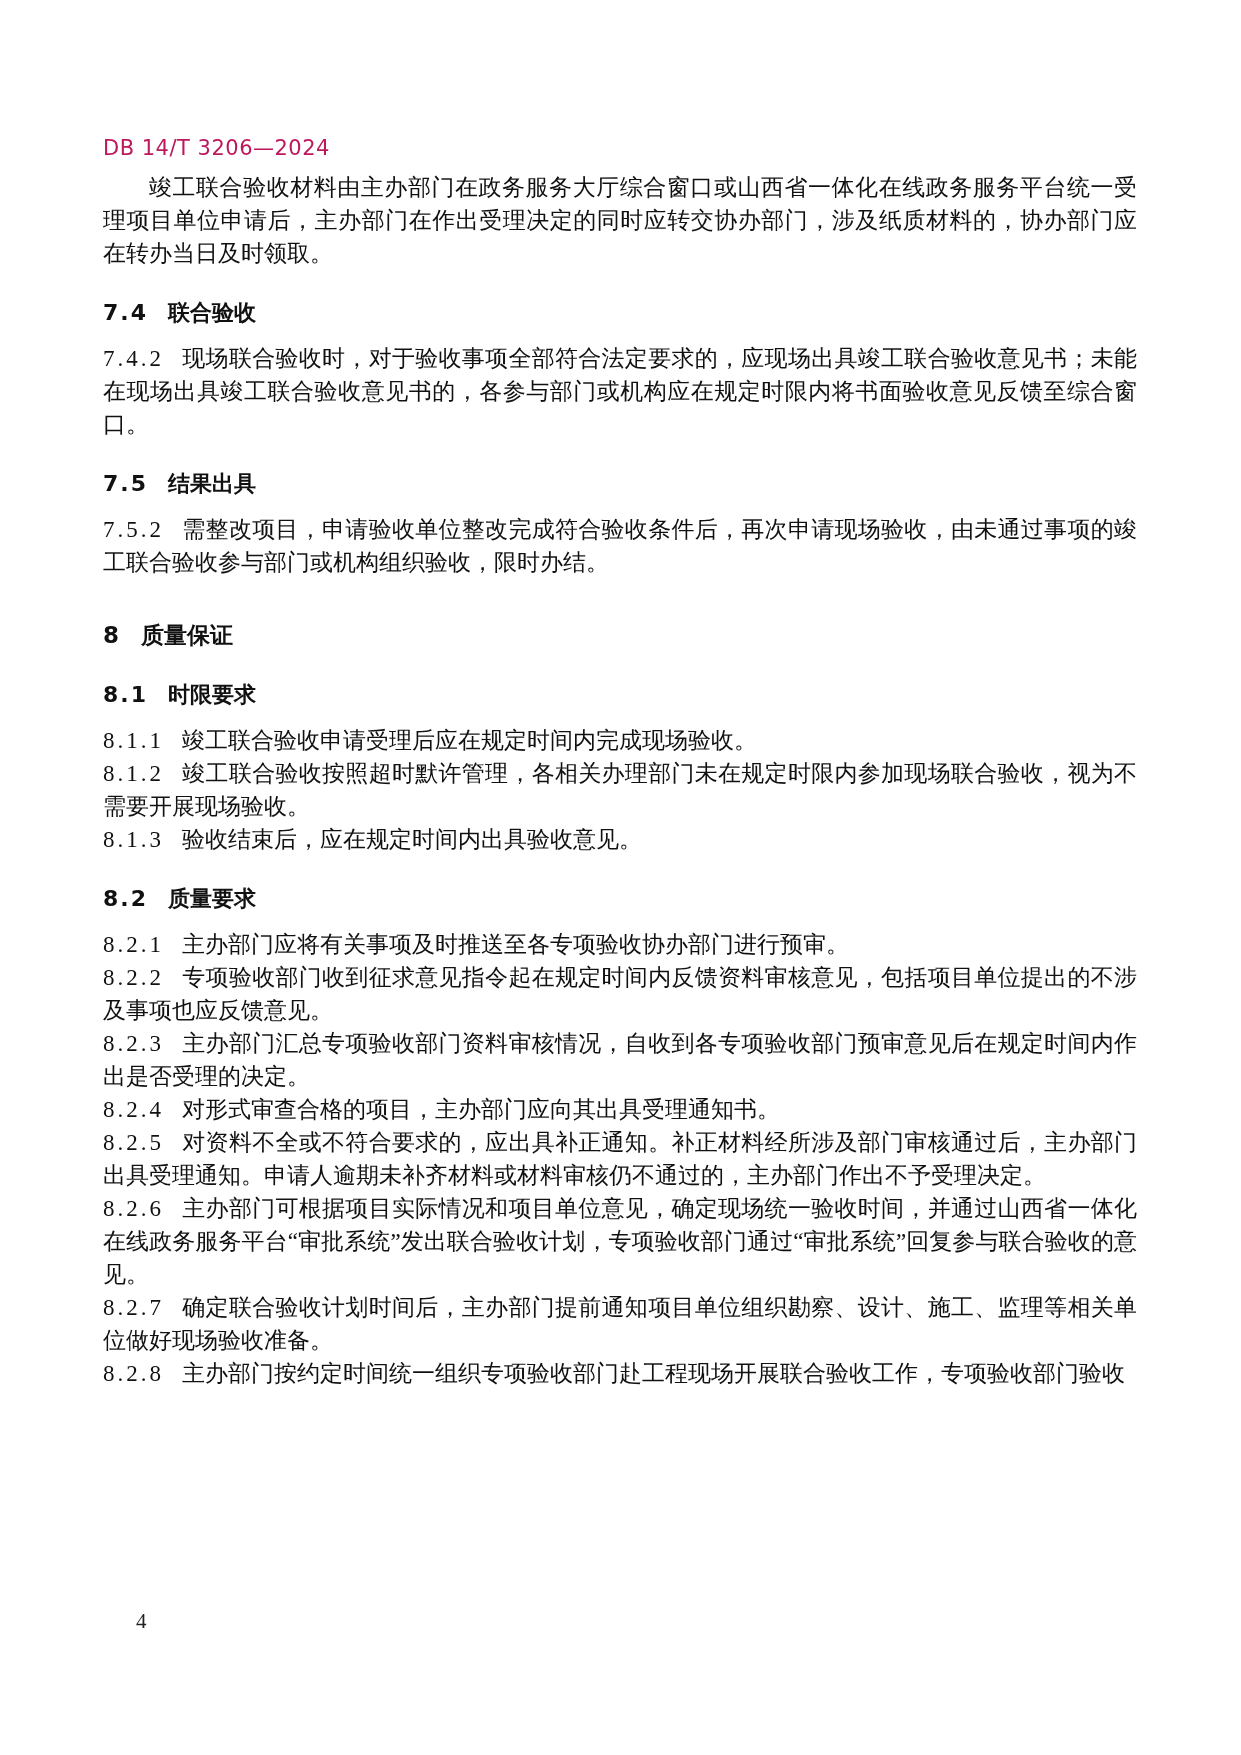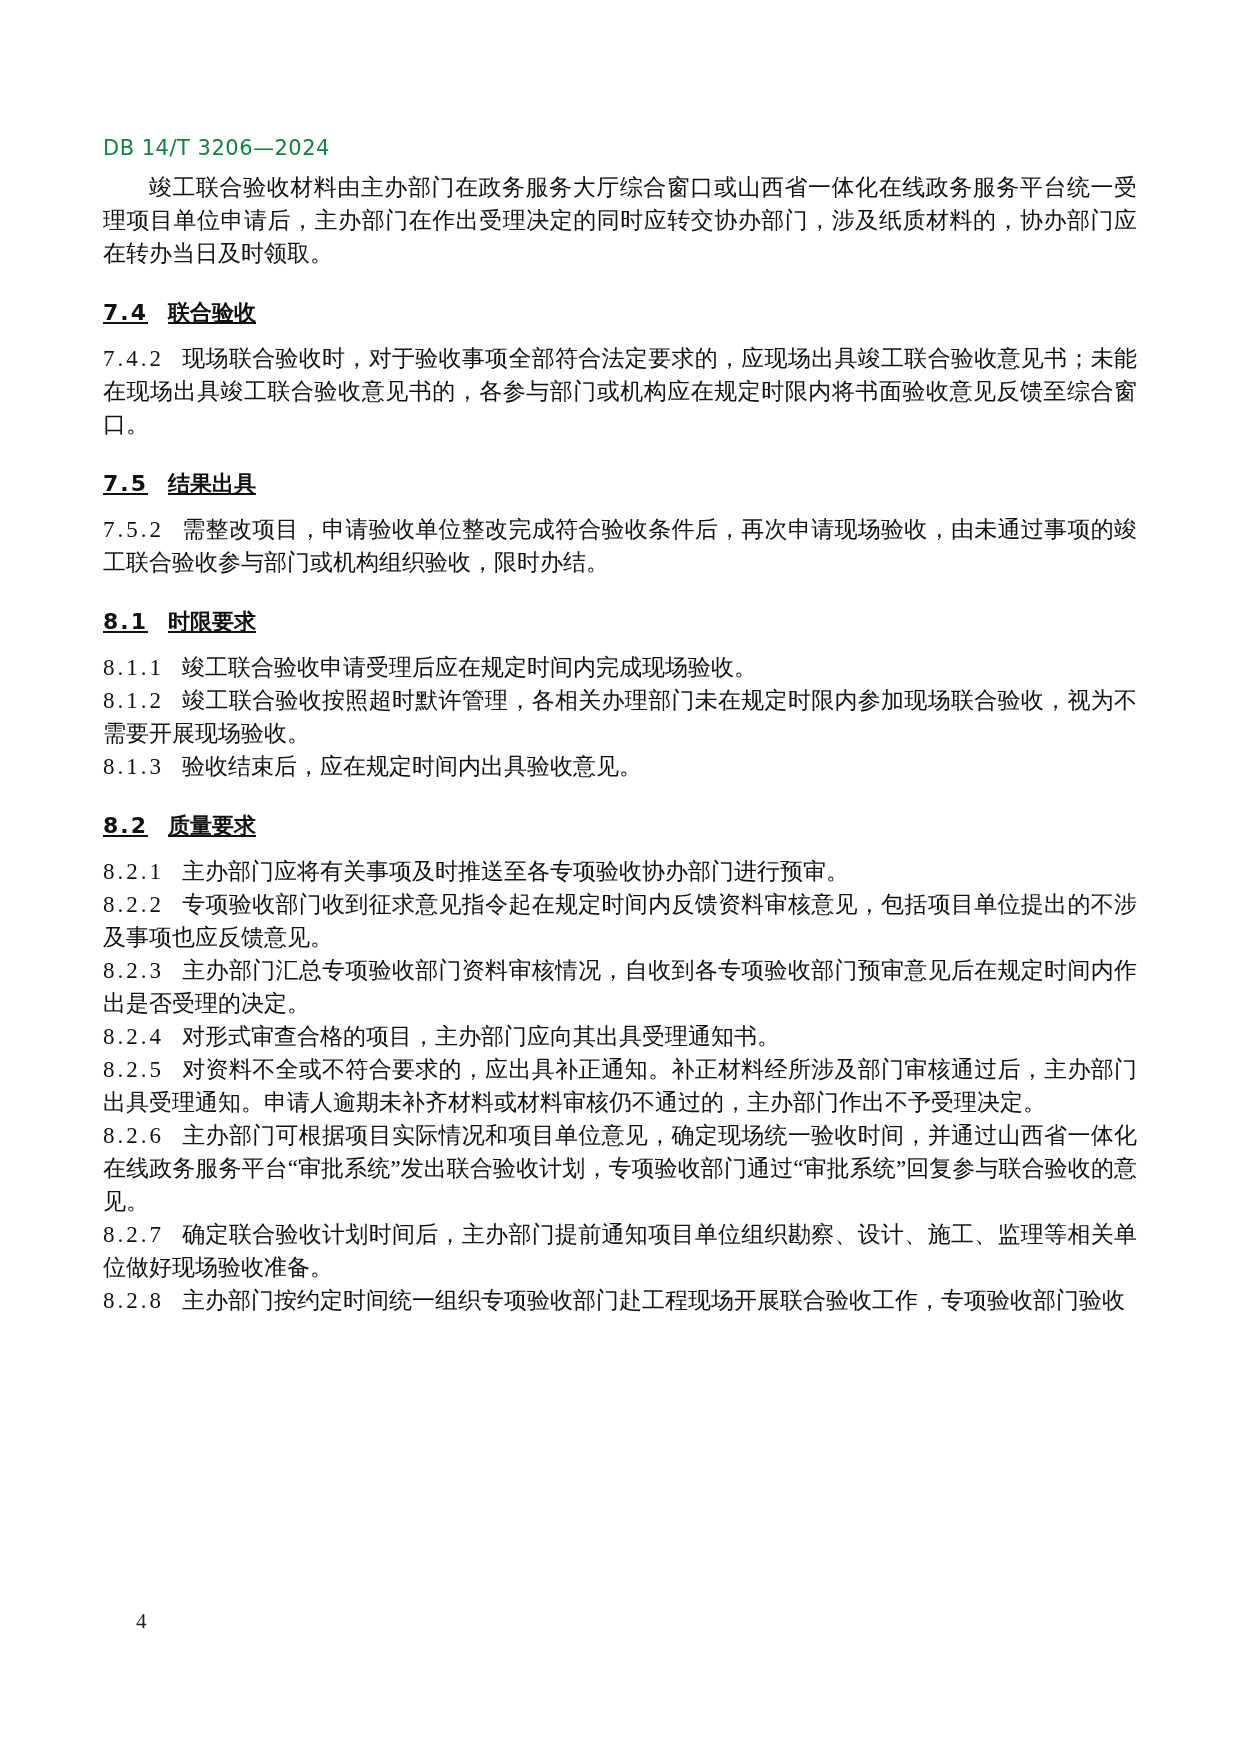--- a/index.html
+++ b/index.html
@@ -14,39 +14,39 @@
     overflow: hidden;
     font-family: "Liberation Serif", "DejaVu Serif", serif;
     font-size: 23px;
     line-height: 33px;
   }
   .doc-code {
     font-family: "DejaVu Sans", "Liberation Sans", sans-serif;
     font-size: 21px;
     line-height: 26px;
     letter-spacing: 0.5px;
-    color: #15803d;
+    color: #be185d;
   }
   .para {
     margin-top: 10px;
     text-indent: 2em;
     text-align: justify;
   }
   .clause { text-align: justify; }
   .cnum {
     letter-spacing: 3px;
     margin-right: 18px;
     white-space: nowrap;
   }
   .h1, .h2 {
     font-family: "DejaVu Sans", "Liberation Sans", sans-serif;
     font-weight: bold;
     text-align: left;
   }
-  .h2 { font-size: 22px; margin: 26px 0 13px 0; text-decoration: underline; }
+  .h2 { font-size: 22px; margin: 26px 0 13px 0; }
   .h1 { font-size: 23px; margin: 40px 0 24px 0; }
   .hnum { letter-spacing: 2px; margin-right: 20px; white-space: nowrap; }
   .page-number {
     position: absolute;
     left: 136px;
     top: 1605px;
     font-family: "Liberation Serif", "DejaVu Serif", serif;
     font-size: 21px;
     color: #222222;
   }
@@ -64,20 +64,21 @@
 
 
   <p class="clause"><span class="cnum">7.4.2</span><span>现场联合验收时，对于验收事项全部符合法定要求的，应现场出具竣工联合验收意见书；未能在现场出具竣工联合验收意见书的，各参与部门或机构应在规定时限内将书面验收意见反馈至综合窗口。</span></p>
 
   <div class="h2"><span class="hnum">7.5</span><span>结果出具</span></div>
 
 
   <p class="clause"><span class="cnum">7.5.2</span><span>需整改项目，申请验收单位整改完成符合验收条件后，再次申请现场验收，由未通过事项的竣工联合验收参与部门或机构组织验收，限时办结。</span></p>
 
 
+  <div class="h1"><span class="hnum">8</span><span>质量保证</span></div>
 
   <div class="h2"><span class="hnum">8.1</span><span>时限要求</span></div>
 
   <p class="clause"><span class="cnum">8.1.1</span><span>竣工联合验收申请受理后应在规定时间内完成现场验收。</span></p>
 
   <p class="clause"><span class="cnum">8.1.2</span><span>竣工联合验收按照超时默许管理，各相关办理部门未在规定时限内参加现场联合验收，视为不需要开展现场验收。</span></p>
 
   <p class="clause"><span class="cnum">8.1.3</span><span>验收结束后，应在规定时间内出具验收意见。</span></p>
 
   <div class="h2"><span class="hnum">8.2</span><span>质量要求</span></div>

